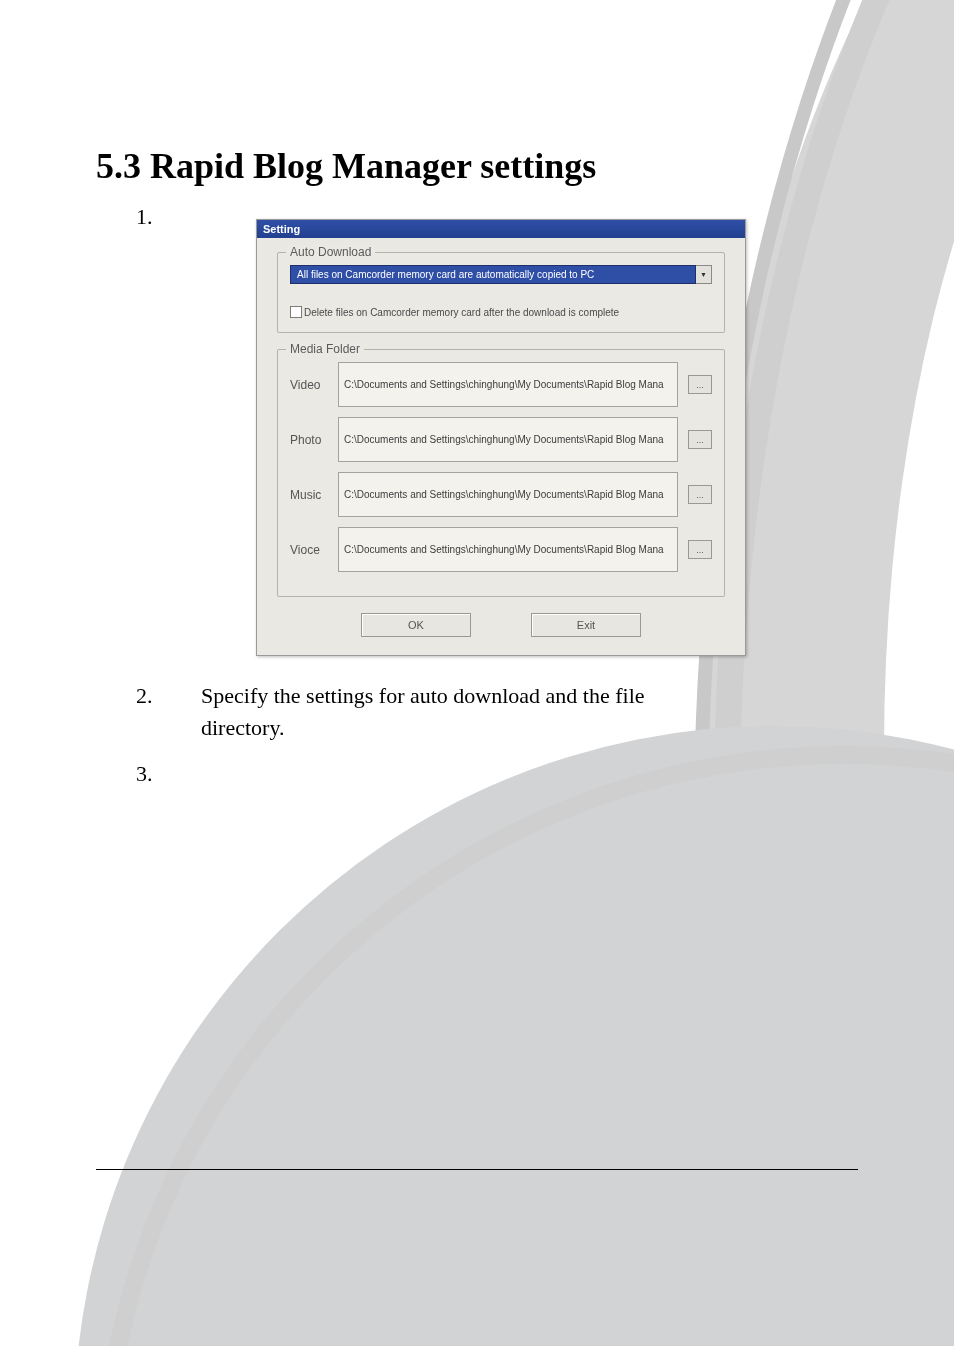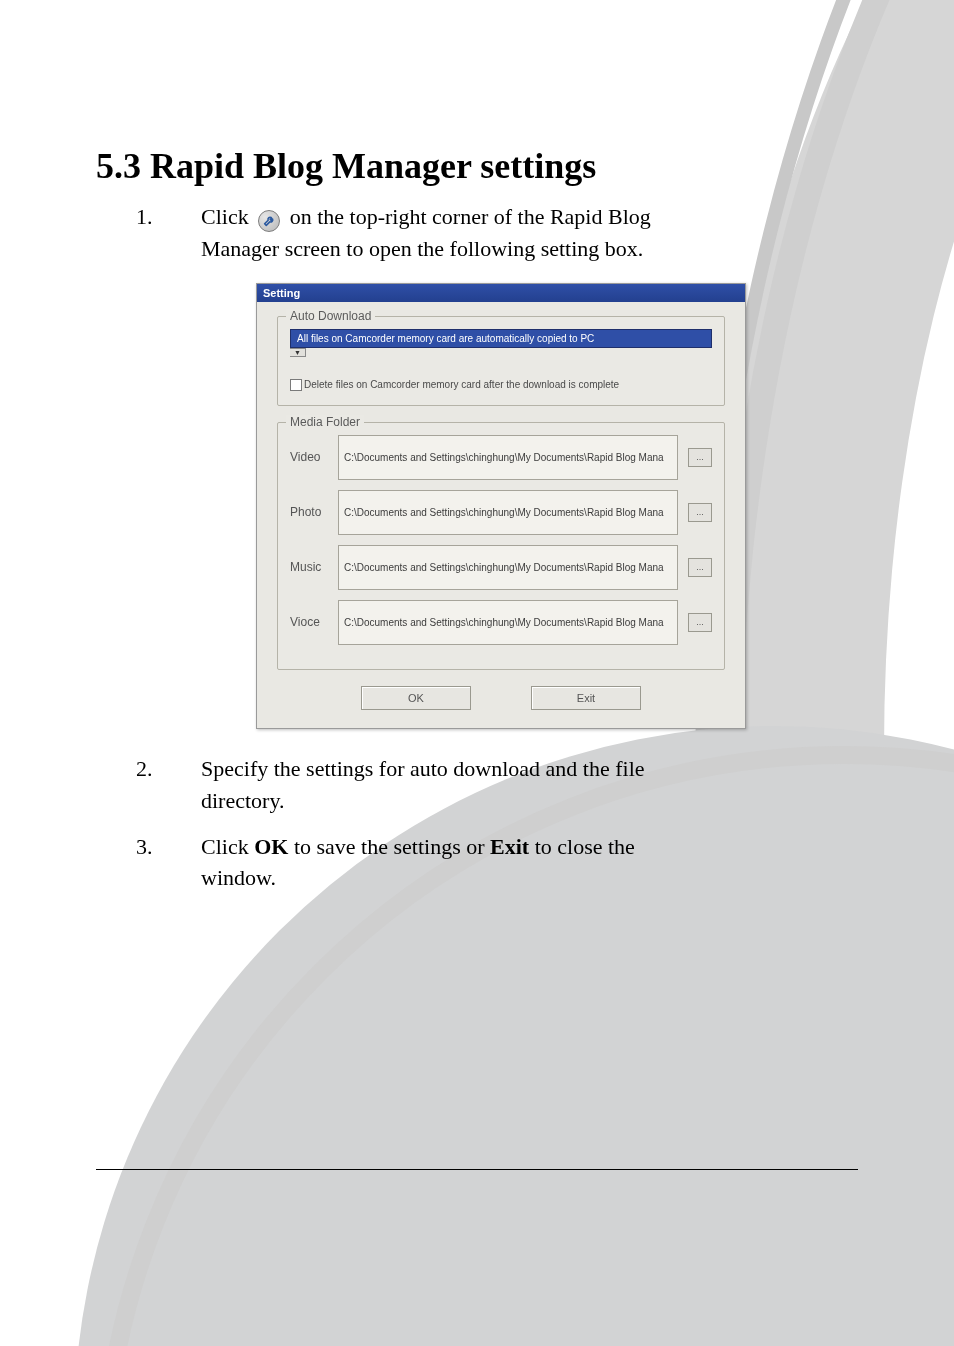--- a/index.html
+++ b/index.html
@@ -30,21 +30,21 @@
 
   .wrench-icon { display: inline-flex; align-items: center; justify-content: center; width: 22px; height: 22px; border-radius: 50%; background: radial-gradient(circle at 30% 30%, #e6e6e6, #b7b7b7); border: 1px solid #7d7d7d; vertical-align: -3px; margin: 0 4px; }
   .wrench-icon svg { width: 13px; height: 13px; }
 
   
   .dialog-shot { margin: 18px 0 24px 160px; width: 490px; border: 1px solid #9a9a9a; background: #e9e8e3; font-family: Tahoma, Arial, sans-serif; font-size: 10px; color: #3b3b3b; box-shadow: 1px 1px 3px rgba(0,0,0,.25); }
   .titlebar { background: linear-gradient(#2f4fa7, #23408f); color: #fff; font-weight: 700; font-size: 11px; padding: 3px 6px; }
   .dialog-body { padding: 14px 20px 18px; }
   .groupbox { border: 1px solid #b5b3a8; border-radius: 2px; padding: 12px 12px 14px; margin-bottom: 16px; position: relative; background: #eae9e4; }
   .groupbox .legend { position: absolute; top: -8px; left: 8px; background: #eae9e4; padding: 0 4px; font-size: 12px; color: #5b5b5b; }
-  .combo { display: flex; flex-direction: column; }
+  .combo { display: flex; }
   .combo .combo-field { flex: 1; background: #2f4fa7; color: #fff; padding: 3px 6px; border: 1px solid #1f2f6b; font-size: 10px; }
   .combo .combo-btn { width: 16px; background: #e2e1dc; border: 1px solid #8a8a8a; border-left: none; display: flex; align-items: center; justify-content: center; }
   .combo .combo-btn span { font-size: 7px; color: #333; line-height: 1; }
   .chk-row { display: flex; align-items: center; gap: 2px; margin-top: 22px; font-size: 10px; color: #4a4a4a; }
   .chk { width: 12px; height: 12px; border: 1px solid #7a7a7a; background: #fff; }
   .folder-row { display: flex; align-items: center; gap: 10px; margin-bottom: 10px; }
   .folder-row .lbl { width: 38px; font-size: 12px; color: #555; }
   .folder-row .path { flex: 1; background: #f3f2ed; border: 1px solid #a6a49a; padding: 16px 5px; font-size: 10px; color: #3c3c3c; white-space: nowrap; overflow: hidden; }
   .folder-row .browse { width: 24px; height: 19px; background: #e4e3de; border: 1px solid #9a998f; font-size: 9px; color: #555; display: flex; align-items: center; justify-content: center; }
   .btn-row { display: flex; justify-content: center; gap: 60px; margin-top: 6px; }
@@ -64,29 +64,20 @@
 </div>
 
 <div class="page">
   <h1>5.3 Rapid Blog Manager settings</h1>
 
   <ol class="steps">
     <li>
       <div class="step-num">
           <span>1.</span>
         </div>
-      <div class="step-body">
-        <span>Click</span>
-        <span class="wrench-icon">
-          <svg viewBox="0 0 24 24" fill="none" stroke="#2c5aa0" stroke-width="3" stroke-linecap="round" stroke-linejoin="round">
-            <path d="M14.7 6.3a4 4 0 0 0-5.2 5.2L3 18l3 3 6.5-6.5a4 4 0 0 0 5.2-5.2l-2.5 2.5-2-2 2.5-2.5z"></path>
-          </svg>
-        </span>
-        <span>on the top-right corner of the Rapid Blog Manager screen to open the following setting box.</span>
-      </div>
     </li>
   </ol>
 
   <div class="dialog-shot">
     <div class="titlebar">Setting</div>
     <div class="dialog-body">
       <div class="groupbox">
         <span class="legend">Auto Download</span>
         <div class="combo">
           <div class="combo-field">All files on Camcorder memory card are automatically copied to PC</div>
@@ -136,20 +127,17 @@
     <li>
       <div class="step-num">
           <span>2.</span>
         </div>
       <div class="step-body">Specify the settings for auto download and the file directory.</div>
     </li>
     <li>
       <div class="step-num">
           <span>3.</span>
         </div>
-      <div class="step-body">
-        <span>Click </span><b>OK</b><span> to save the settings or </span><b>Exit</b><span> to close the window.</span>
-      </div>
     </li>
   </ol>
 </div>
 
 <div class="hr"></div>
 
 </body></html>

